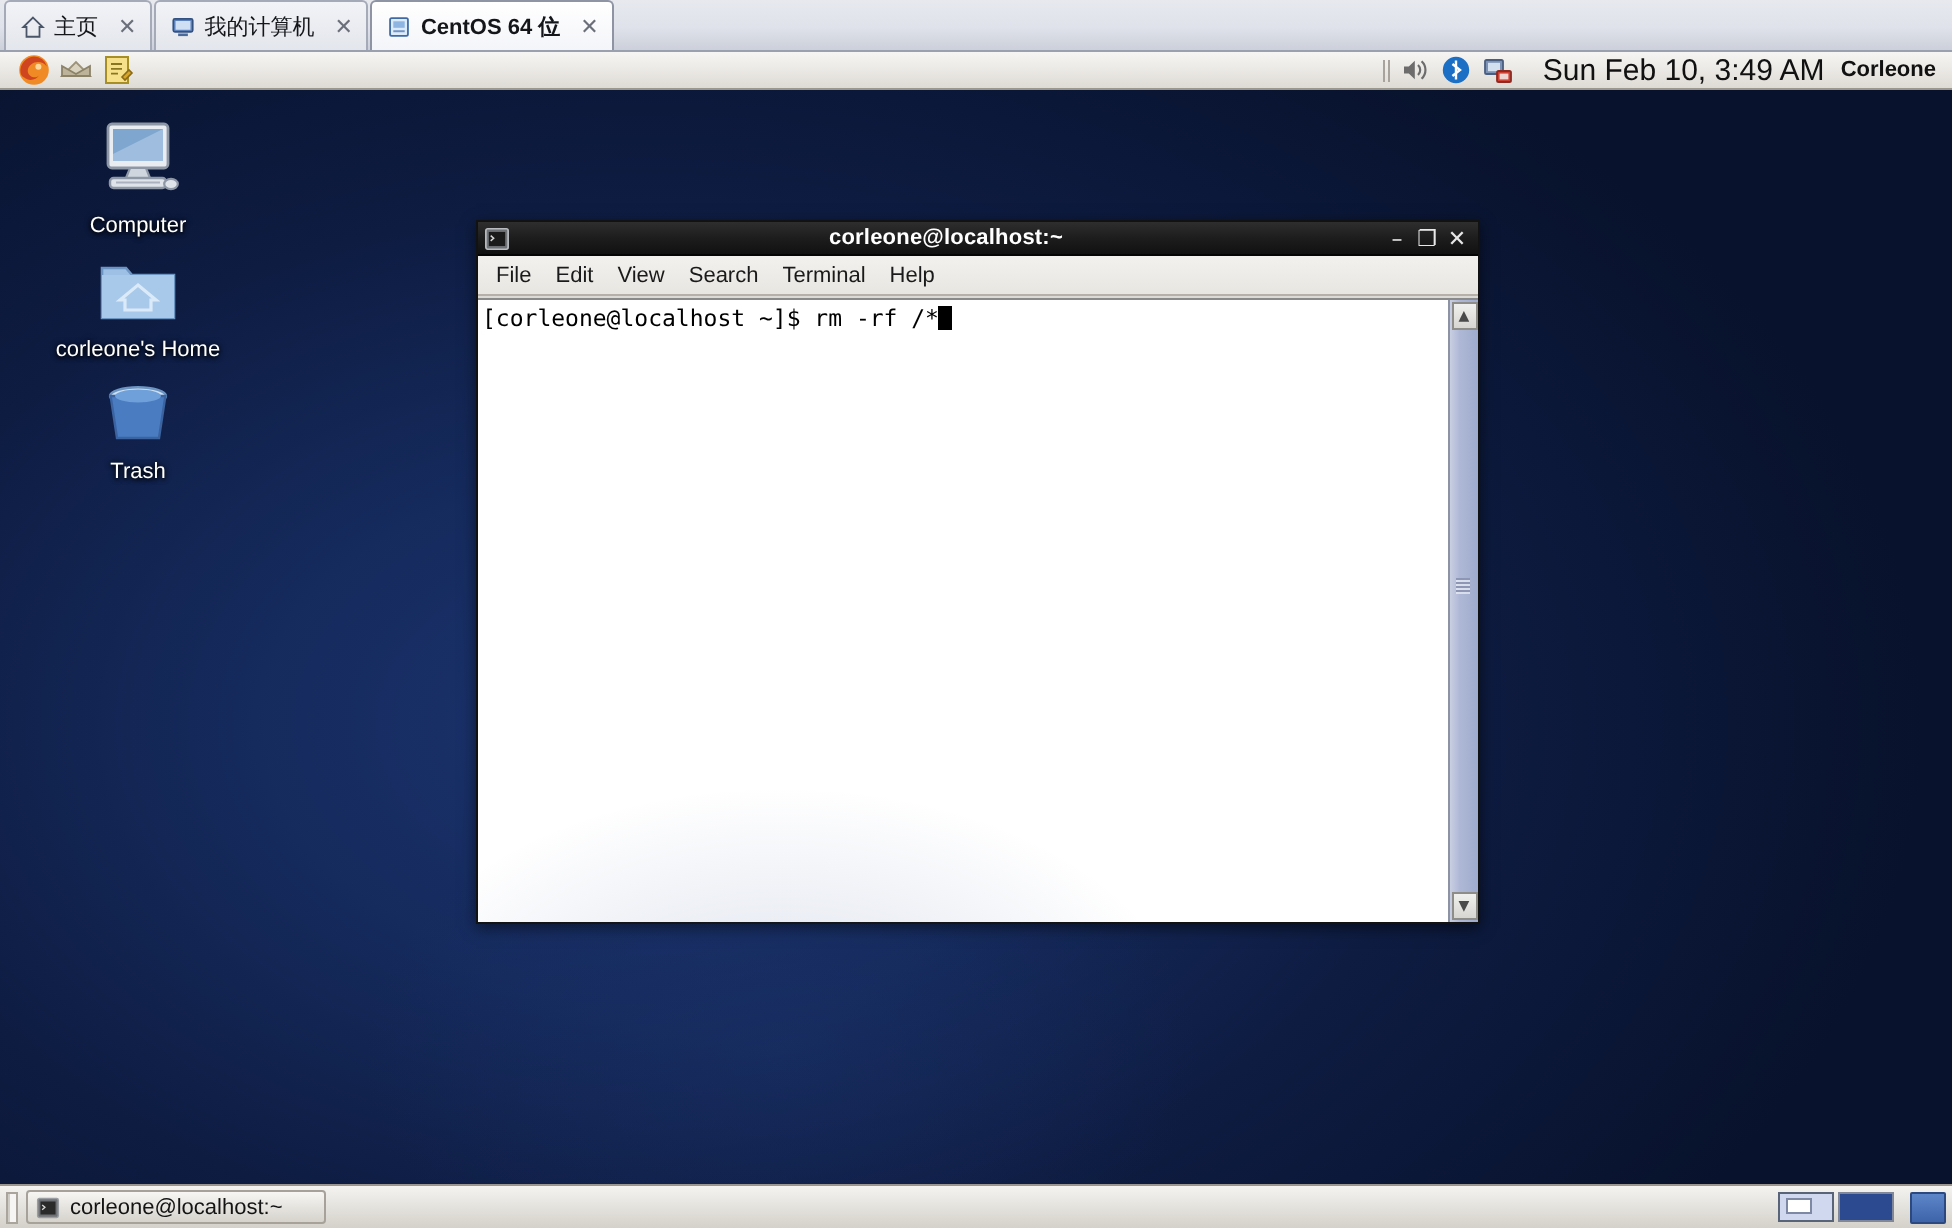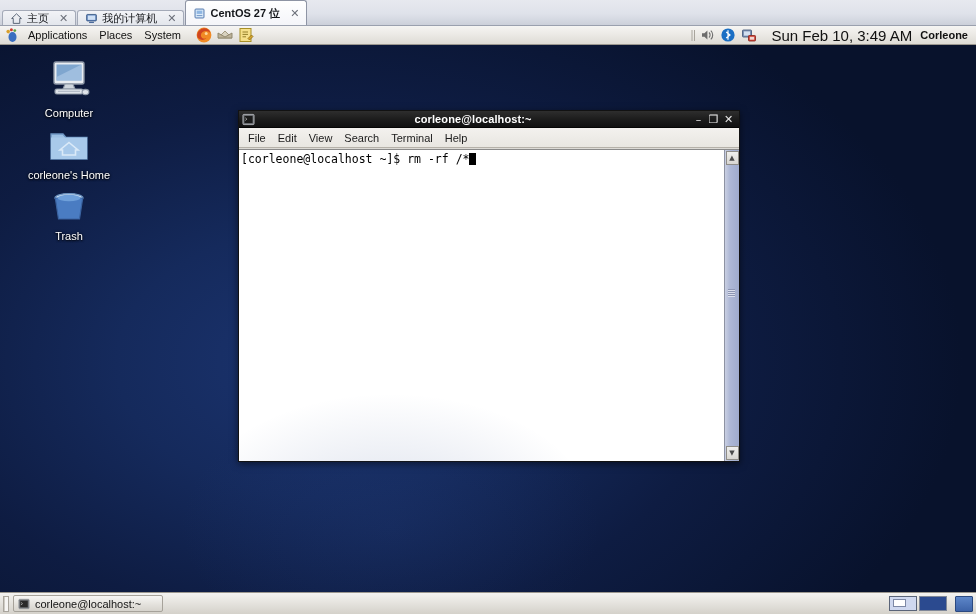--- a/index.html
+++ b/index.html
@@ -19,21 +19,21 @@
   
   #tabstrip {
     position: absolute; left: 0; top: 0;
     width: 976px; height: 26px;
     background: linear-gradient(to bottom, #e7e9ef 0%, #dfe2ea 55%, #ccd0da 100%);
     border-bottom: 1px solid #9aa0ae;
     display: flex; align-items: flex-end;
     padding-left: 2px;
   }
   .vtab {
-    height: 15px;
+    height: 25px;
     display: flex; align-items: center;
     gap: 4px;
     padding: 0 5px 0 7px;
     margin-right: 1px;
     font-size: 11px;
     color: #14161a;
     background: linear-gradient(to bottom, #f2f3f7 0%, #e3e6ec 100%);
     border: 1px solid #a4aab8;
     border-bottom: none;
     border-radius: 3px 3px 0 0;
@@ -268,39 +268,28 @@
       <span class="tlabel">我的计算机</span>
       <span class="tclose">✕</span>
     </div>
 
     <div class="vtab active">
       <svg class="tabicon" viewBox="0 0 16 16">
         <rect x="2.5" y="2.5" width="11" height="11" rx="1" fill="#dcebf9" stroke="#3f6aa5" stroke-width="1.1"></rect>
         <rect x="4.5" y="4.5" width="7" height="4" fill="#8fb6e2"></rect>
         <rect x="4.5" y="10" width="7" height="1.2" fill="#6f93c4"></rect>
       </svg>
-      <span class="tlabel">CentOS 27 位</span>
+      <span class="tlabel">CentOS 64 位</span>
       <span class="tclose">✕</span>
     </div>
 
     <div id="tabfill"></div>
   </div>
 
   <div id="toppanel">
-    <div id="menus">
-      <svg class="appmenuicon" viewBox="0 0 16 16">
-        <ellipse cx="8.5" cy="10" rx="4" ry="5" fill="#3a6ec0"></ellipse>
-        <circle cx="4.2" cy="4.6" r="1.8" fill="#d9a02a"></circle>
-        <circle cx="7.4" cy="2.8" r="1.5" fill="#cf3b2f"></circle>
-        <circle cx="10.8" cy="3.6" r="1.4" fill="#5fa340"></circle>
-      </svg>
-      <span class="menuitem">Applications</span>
-      <span class="menuitem">Places</span>
-      <span class="menuitem">System</span>
-    </div>
 
     <div id="launchers">
       <svg class="launcher" viewBox="0 0 18 18">
         <circle cx="9" cy="9" r="7.4" fill="#f08a24"></circle>
         <path d="M9 2.2 a6.8 6.8 0 0 1 6.5 5 c-2 -2.4 -5.5 -2.8 -7.8 -1.1 c-2.2 1.6 -2.4 4.3 -0.6 5.8 c1.5 1.2 3.6 .9 4.6 -.4 c-1.6 2.6 -5.2 3.3 -7.6 1.3 C1.6 11.6 1.5 7.5 4 4.7 A6.9 6.9 0 0 1 9 2.2Z" fill="#cf4520"></path>
         <circle cx="11.2" cy="7.4" r="1.5" fill="#ffd89a"></circle>
       </svg>
       <svg class="launcher" viewBox="0 0 18 18">
         <path d="M2 12 L9 5 L16 12 Z" fill="#d8d2bf" stroke="#9b9278" stroke-width=".9"></path>
         <path d="M2 12 L16 12 L16 7 L9 11 L2 7 Z" fill="#bdb39a" stroke="#8b8268" stroke-width=".9"></path>

